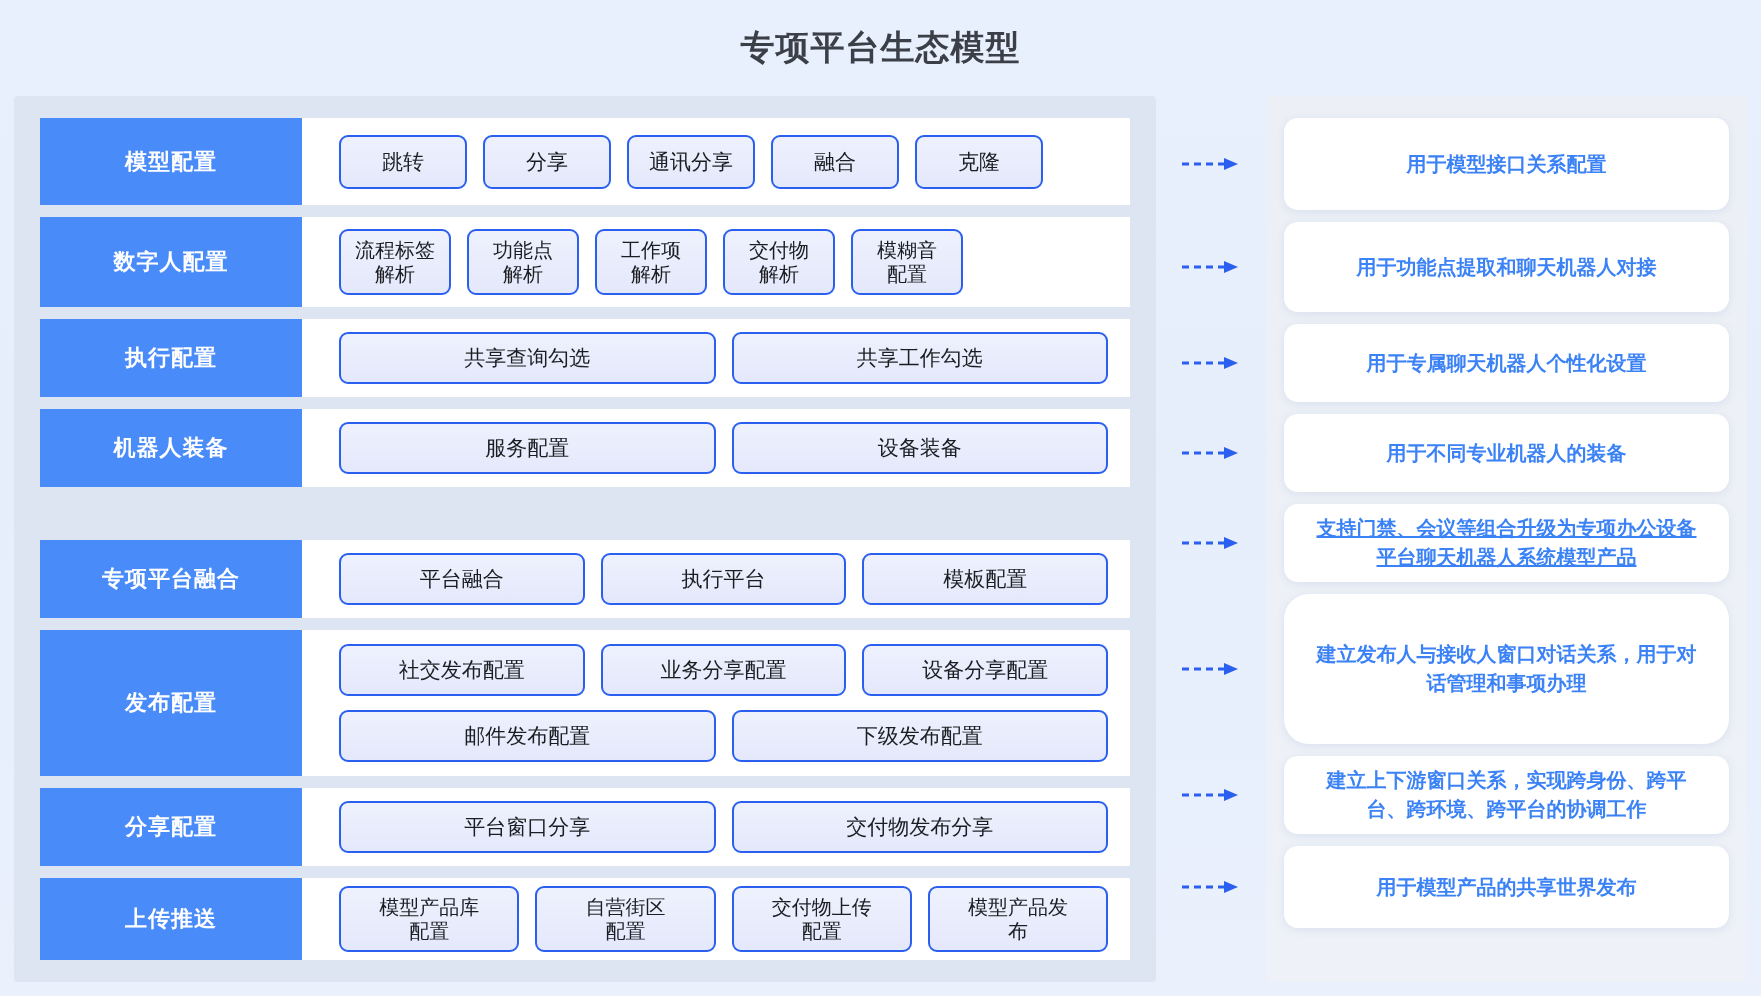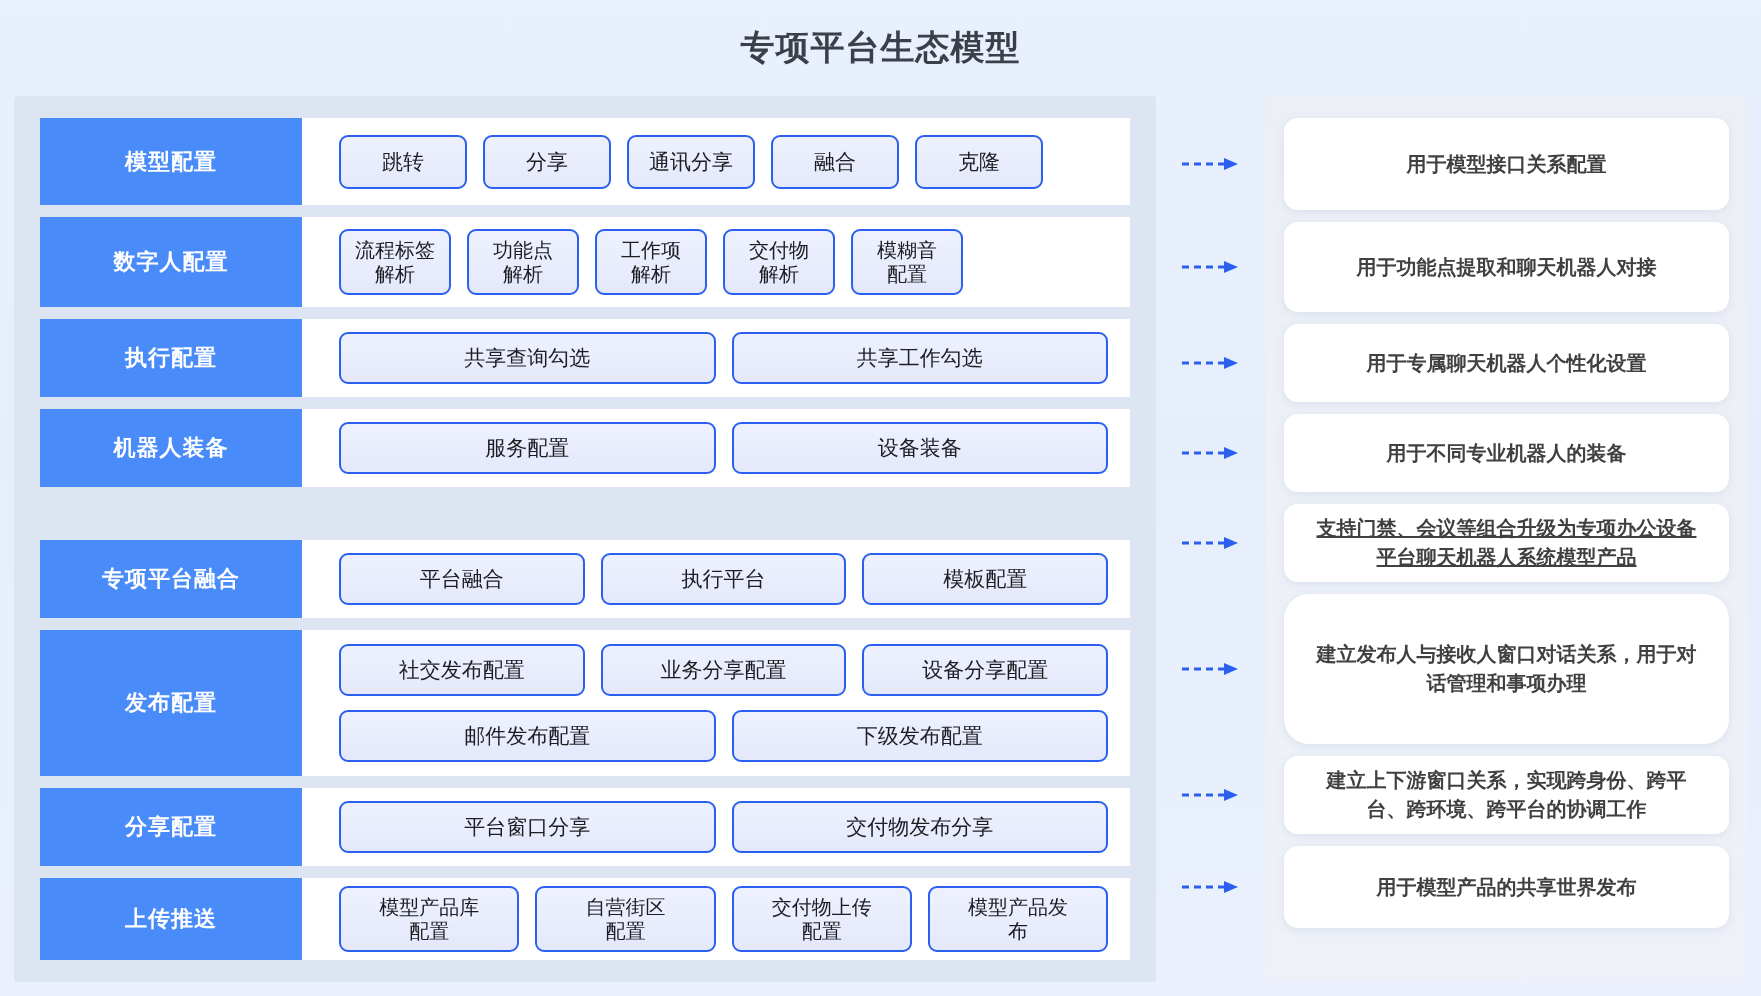--- a/index.html
+++ b/index.html
@@ -130,21 +130,21 @@
     display: flex; flex-direction: column;
     gap: 12px;
   }
   .desc-card {
     background: #ffffff;
     border-radius: 14px;
     box-shadow: 0 2px 8px rgba(90,120,190,0.13);
     display: flex; align-items: center; justify-content: center;
     text-align: center;
     padding: 10px 26px;
-    color: #404040;
+    color: #3b82f6;
     font-size: 20px;
     font-weight: bold;
     line-height: 1.45;
   }
   .desc-card.d1 { height: 92px; }
   .desc-card.d2 { height: 90px; }
   .desc-card.d3 { height: 78px; }
   .desc-card.d4 { height: 78px; }
   .desc-card.d5 { height: 78px; text-decoration: underline; }
   .desc-card.d6 { height: 150px; border-radius: 25px; }

